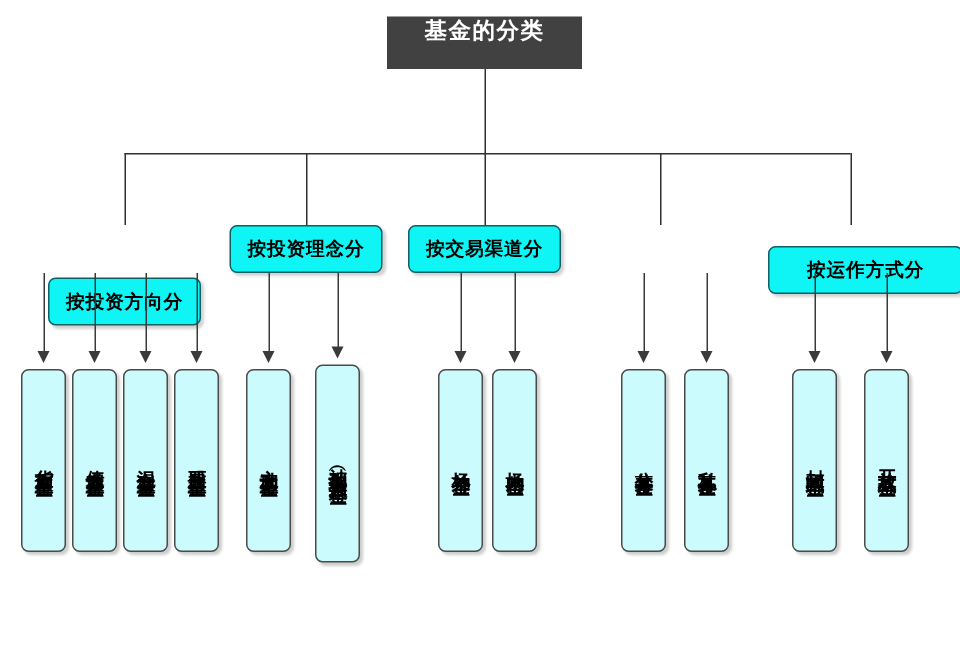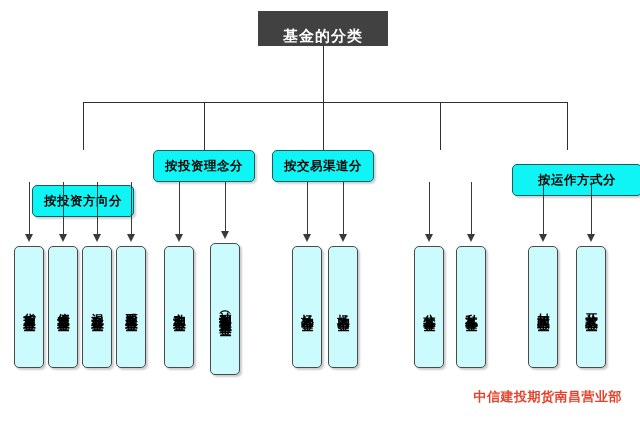--- a/index.html
+++ b/index.html
@@ -21,21 +21,21 @@
   
   .root-box {
     position: absolute;
     left: 258px;
     top: 11px;
     width: 130px;
     height: 35px;
     background: #414141;
     color: #ffffff;
     display: flex;
-    align-items: flex-end;
+    align-items: flex-start;
     justify-content: center;
     font-size: 15px;
     font-weight: bold;
     letter-spacing: 1px;
   }
 
   
   .lvl2 {
     position: absolute;
     height: 32px;
@@ -210,15 +210,14 @@
     <span class="vtext">私募基金</span>
   </div>
 
   <div class="lvl3" style="left:528px; top:246px; height:122px;">
     <span class="vtext">封闭式基金</span>
   </div>
   <div class="lvl3" style="left:576px; top:246px; height:122px;">
     <span class="vtext">开放式基金</span>
   </div>
 
-  <div class="footer-note">中信建投期货南昌营业部</div>
 
 </div>
 
 </body></html>

